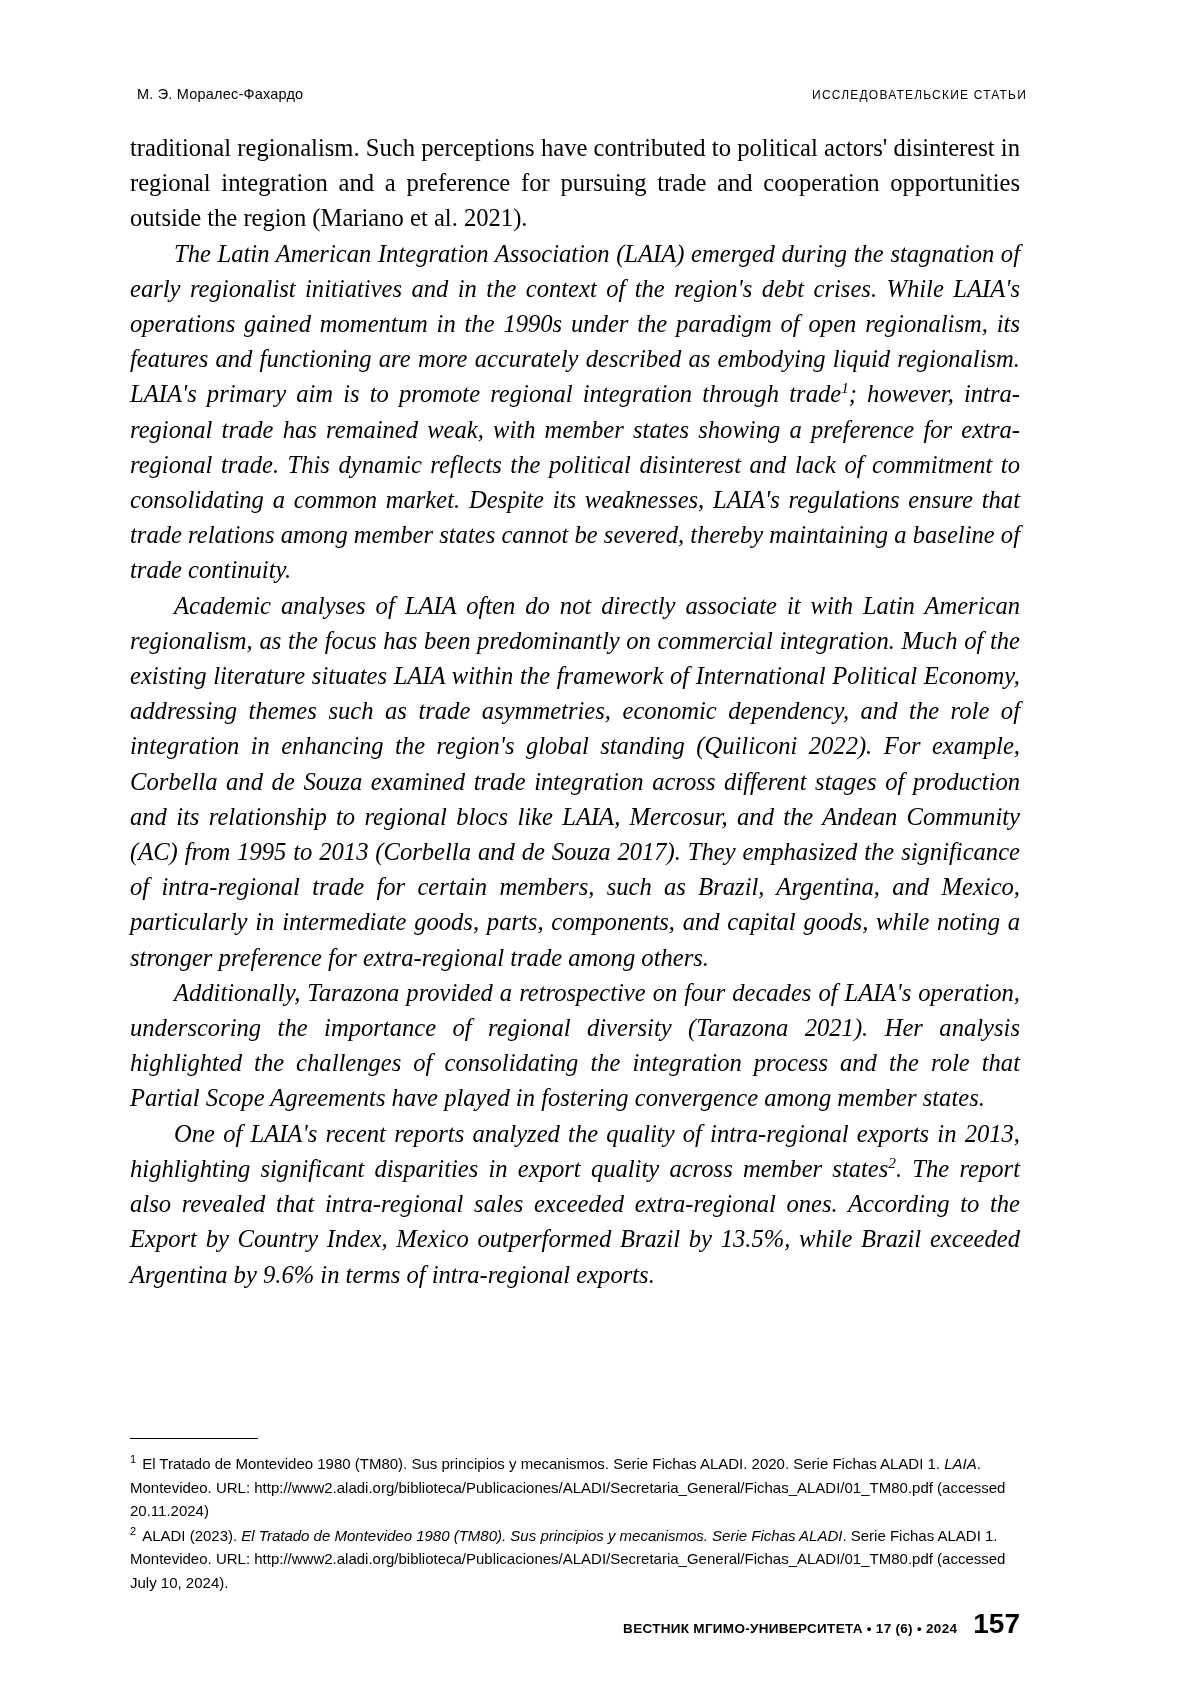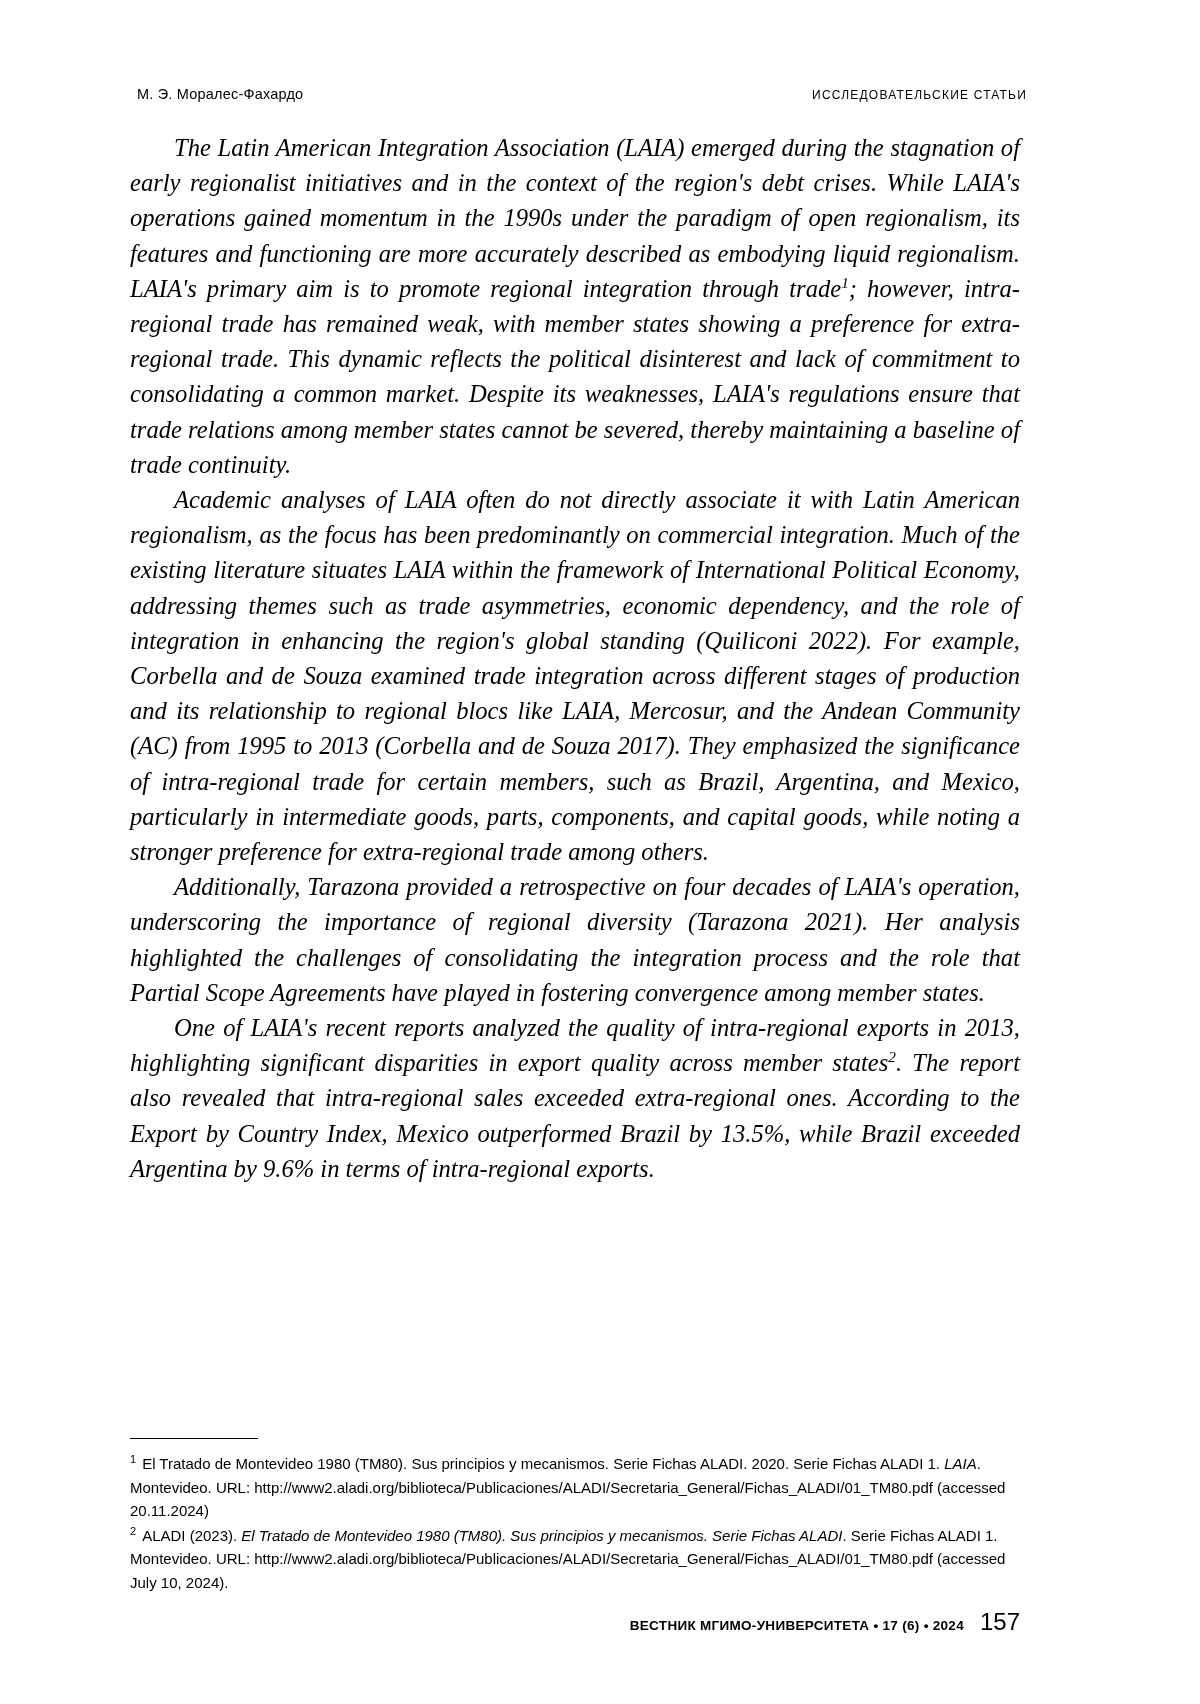--- a/index.html
+++ b/index.html
@@ -107,37 +107,38 @@
     align-items: baseline;
     font-family: "Liberation Sans", sans-serif;
   }
   .footer-journal {
     font-size: 13.5px;
     letter-spacing: 0.3px;
     font-weight: 700;
     color: #000;
   }
   .footer-page {
-    font-size: 24px;
-    font-weight: 400;
+    font-size: 28px;
+    font-weight: 700;
     margin-left: 16px;
     color: #000;
   }
 </style>
 </head>
 <body>
 
 <div class="page">
 
   <div class="header">
     <div class="header-left">М. Э. Моралес-Фахардо</div>
     <div class="header-right">ИССЛЕДОВАТЕЛЬСКИЕ СТАТЬИ</div>
   </div>
 
   <div class="body-text">
+    <p>traditional regionalism. Such perceptions have contributed to political actors' disinterest in regional integration and a preference for pursuing trade and cooperation opportunities outside the region (Mariano et al. 2021).</p>
     <p class="indent"><span>The Latin American Integration Association (LAIA) emerged during the stagnation of early regionalist initiatives and in the context of the region's debt crises. While LAIA's operations gained momentum in the 1990s under the paradigm of open regionalism, its features and functioning are more accurately described as embodying liquid regionalism. LAIA's primary aim is to promote regional integration through trade</span><sup>1</sup><span>; however, intra-regional trade has remained weak, with member states showing a preference for extra-regional trade. This dynamic reflects the political disinterest and lack of commitment to consolidating a common market. Despite its weaknesses, LAIA's regulations ensure that trade relations among member states cannot be severed, thereby maintaining a baseline of trade continuity.</span></p>
     <p class="indent">Academic analyses of LAIA often do not directly associate it with Latin American regionalism, as the focus has been predominantly on commercial integration. Much of the existing literature situates LAIA within the framework of International Political Economy, addressing themes such as trade asymmetries, economic dependency, and the role of integration in enhancing the region's global standing (Quiliconi 2022). For example, Corbella and de Souza examined trade integration across different stages of production and its relationship to regional blocs like LAIA, Mercosur, and the Andean Community (AC) from 1995 to 2013 (Corbella and de Souza 2017). They emphasized the significance of intra-regional trade for certain members, such as Brazil, Argentina, and Mexico, particularly in intermediate goods, parts, components, and capital goods, while noting a stronger preference for extra-regional trade among others.</p>
     <p class="indent">Additionally, Tarazona provided a retrospective on four decades of LAIA's operation, underscoring the importance of regional diversity (Tarazona 2021). Her analysis highlighted the challenges of consolidating the integration process and the role that Partial Scope Agreements have played in fostering convergence among member states.</p>
     <p class="indent"><span>One of LAIA's recent reports analyzed the quality of intra-regional exports in 2013, highlighting significant disparities in export quality across member states</span><sup>2</sup><span>. The report also revealed that intra-regional sales exceeded extra-regional ones. According to the Export by Country Index, Mexico outperformed Brazil by 13.5%, while Brazil exceeded Argentina by 9.6% in terms of intra-regional exports.</span></p>
   </div>
 
   <div class="footnote-rule"></div>
 
   <div class="footnotes">
     <p><span class="fn-marker">1</span><span>El Tratado de Montevideo 1980 (TM80). Sus principios y mecanismos. Serie Fichas ALADI. 2020. Serie Fichas ALADI 1.</span> <span class="fn-italic">LAIA</span><span>. Montevideo. URL: http://www2.aladi.org/biblioteca/Publicaciones/ALADI/Secretaria_General/Fichas_ALADI/01_TM80.pdf (accessed 20.11.2024)</span></p>

